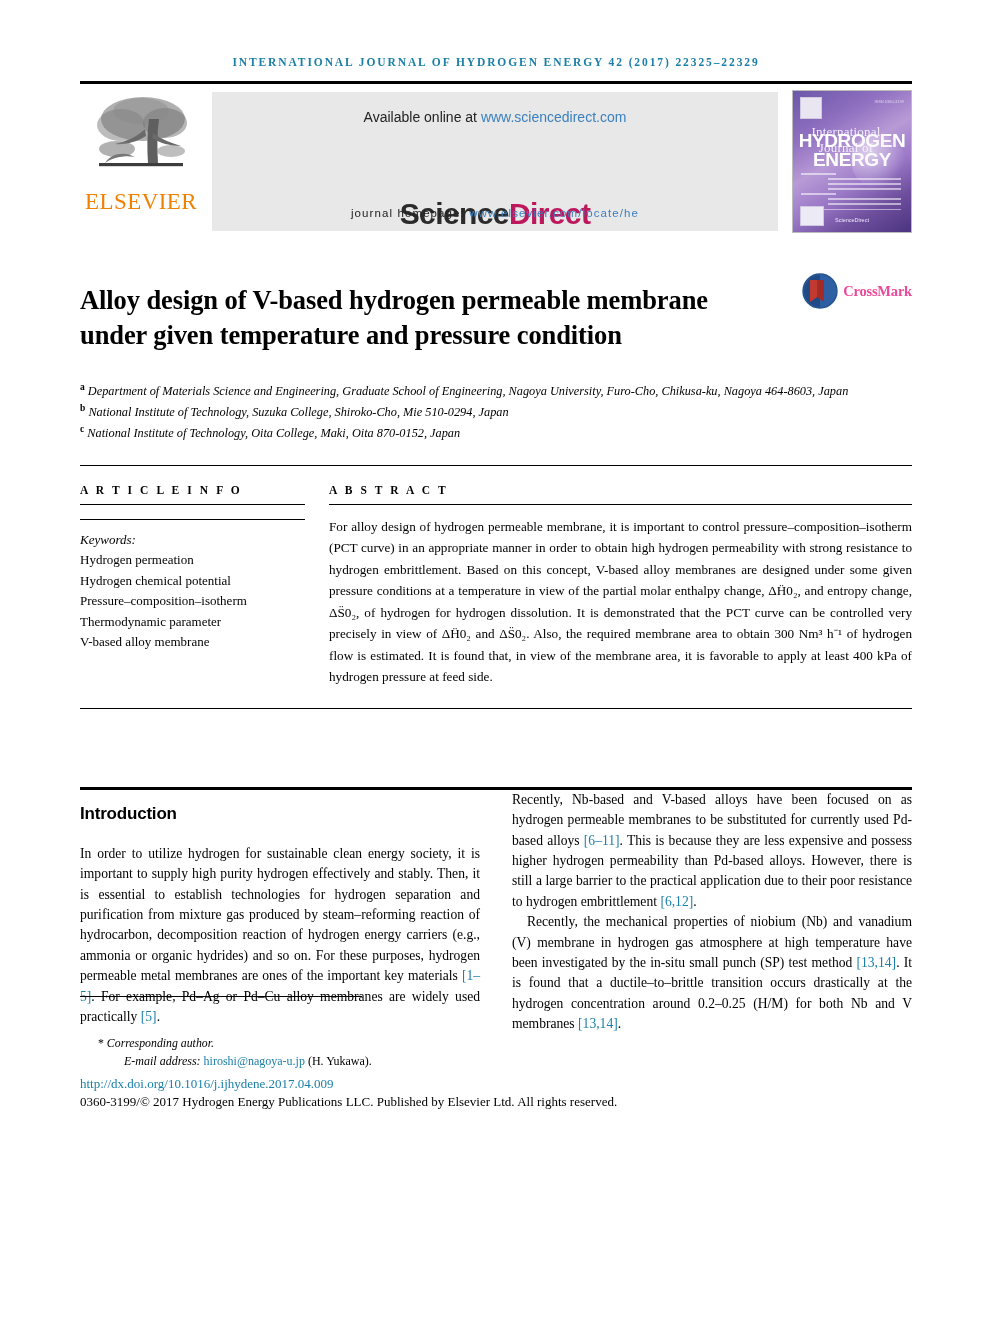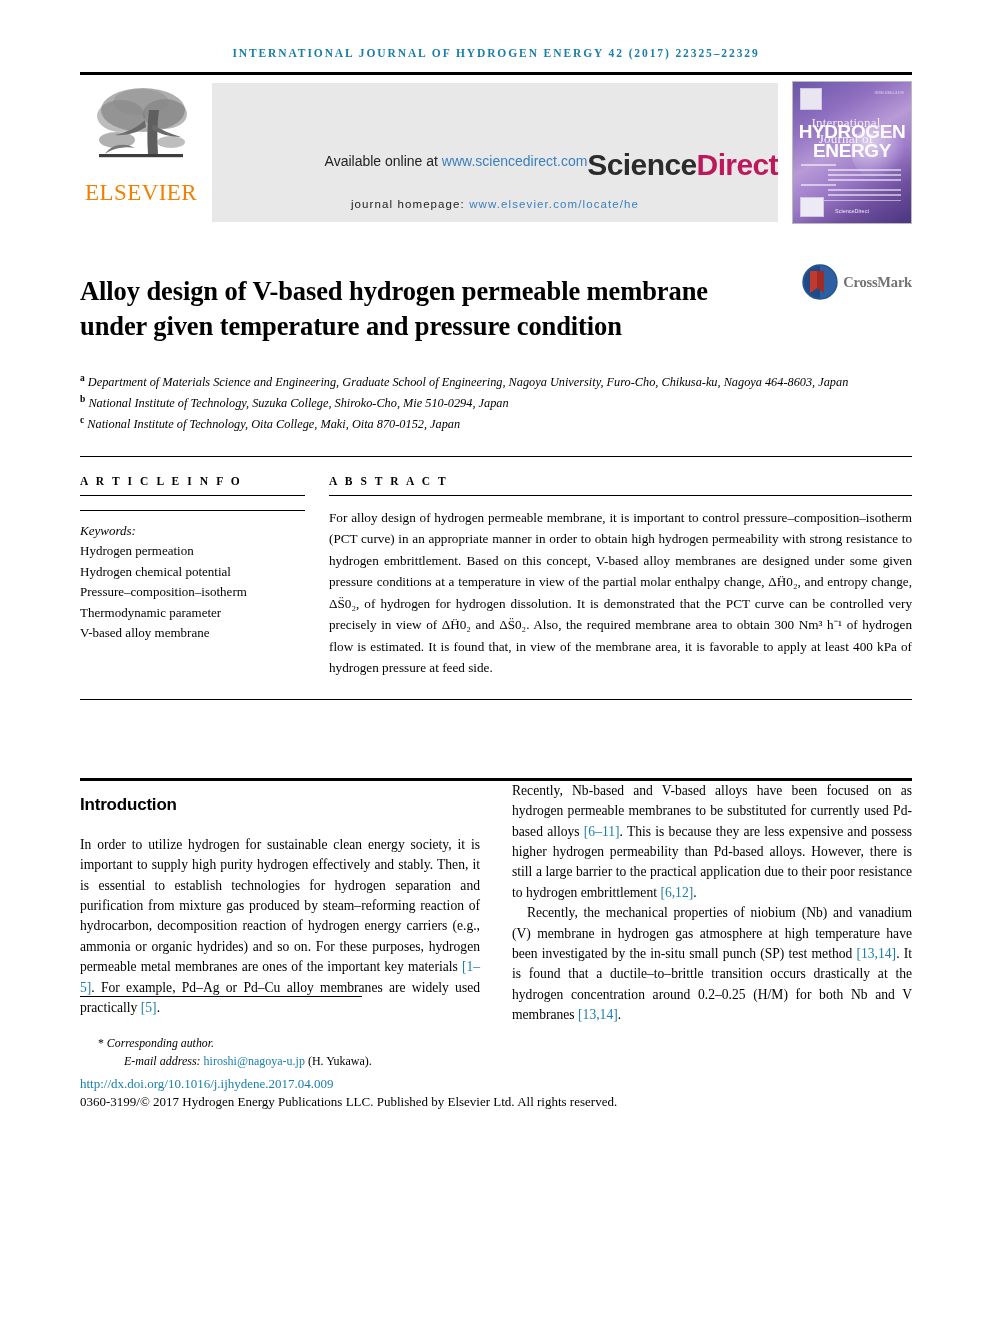--- a/index.html
+++ b/index.html
@@ -13,21 +13,21 @@
     font-family: "Liberation Serif", serif;
     color: #000;
     position: relative;
     overflow: hidden;
   }
   .page {
     width: 992px;
     height: 1162px;
     position: relative;
     box-sizing: border-box;
-    padding: 0 80px;
+    padding: 9px 80px;
   }
 
   
   .running-head {
     text-align: center;
     color: #1a7fa8;
     font-family: "Liberation Serif", serif;
     font-weight: bold;
     font-size: 11.5px;
     letter-spacing: 1.9px;
@@ -62,23 +62,23 @@
     font-size: 23px;
     letter-spacing: 0.4px;
     line-height: 1;
     margin-top: 1px;
   }
   .sd-panel {
     flex: 1 1 auto;
     background: #e8e8e8;
     margin: 8px 8px 8px 10px;
     display: flex;
-    flex-direction: row;
+    flex-direction: column;
     align-items: center;
-    justify-content: flex-end;
+    justify-content: space-between;
     position: relative;
     padding-top: 17px;
   }
   .avail-line {
     font-family: "Liberation Sans", sans-serif;
     font-size: 14px;
     color: #222;
   }
   .avail-line .url { color: #3a7fbf; }
   .sd-logo {
@@ -176,21 +176,21 @@
   .crossmark {
     flex: 0 0 auto;
     margin-left: auto;
     margin-top: 8px;
     display:flex; align-items:center; gap:5px;
   }
   .crossmark .cm-label {
     font-family: "Liberation Serif", serif;
     font-weight: bold;
     font-size: 14.5px;
-    color: #737373;
+    color: #ec4899;
     letter-spacing: -0.2px;
   }
 
   
   .authors {
     font-family: "Liberation Serif", serif;
     font-style: italic;
     font-weight: bold;
     font-size: 18px;
     margin-top: 26px;

